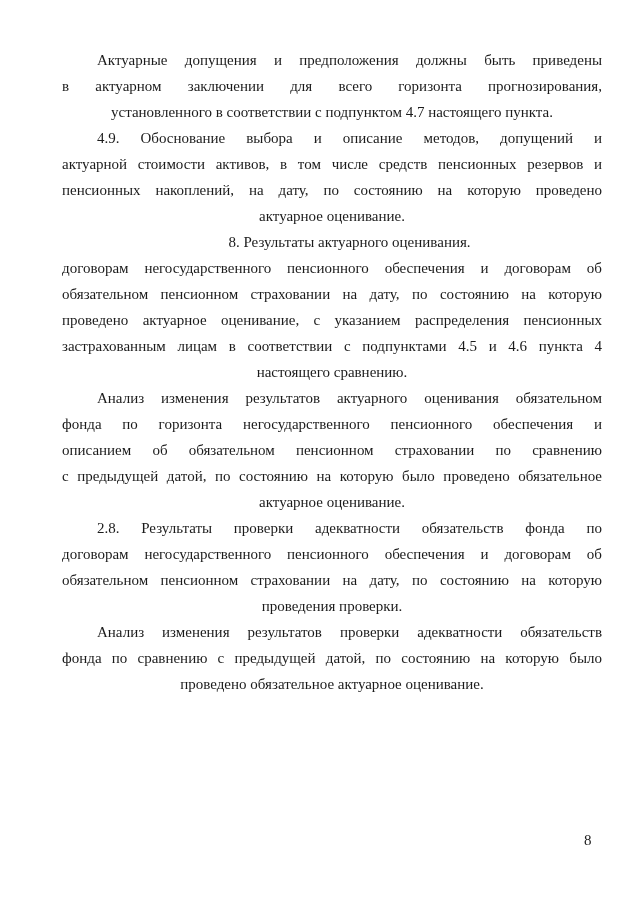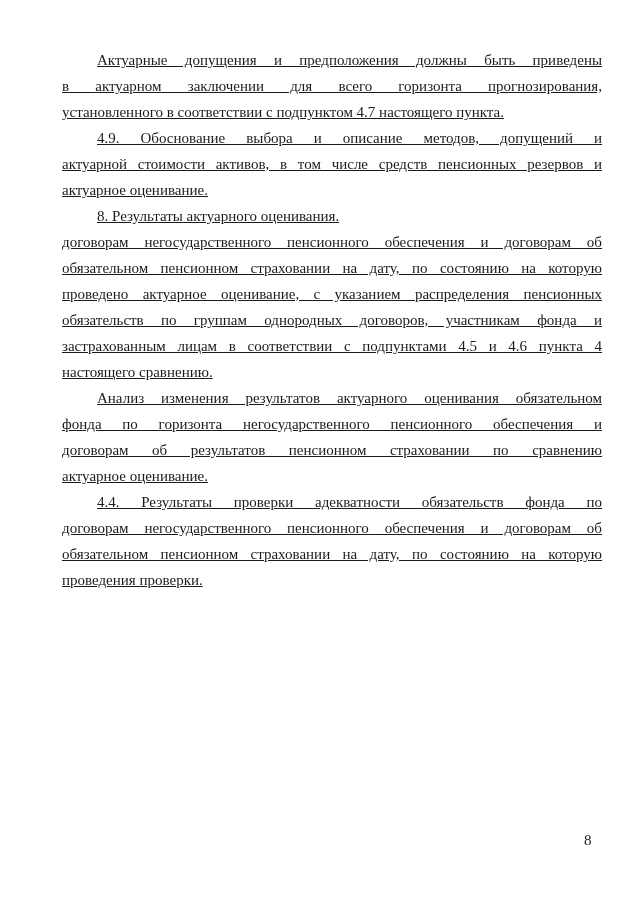--- a/index.html
+++ b/index.html
@@ -26,30 +26,29 @@
   }
   .para {
     margin: 0;
     padding: 0;
   }
   .line {
     display: block;
     height: 26px;
     overflow: hidden;
     white-space: nowrap;
-    text-decoration: underline;
   }
   .line.j {
     white-space: normal;
     text-align: justify;
     text-align-last: justify;
     -moz-text-align-last: justify;
   }
   .line.l {
-    text-align: left;
+    text-align: center;
   }
   .indent {
     text-indent: 35px;
   }
   .pagenum {
     position: absolute;
     left: 584px;
     top: 832px;
     font-size: 15px;
     color: #1b1b1b;
@@ -63,47 +62,53 @@
 
     <p class="para">
       <span class="line j indent">Актуарные допущения и предположения должны быть приведены</span>
       <span class="line j">в актуарном заключении для всего горизонта прогнозирования,</span>
       <span class="line l">установленного в соответствии с подпунктом 4.7 настоящего пункта.</span>
     </p>
 
     <p class="para">
       <span class="line j indent">4.9. Обоснование выбора и описание методов, допущений и</span>
       <span class="line j">актуарной стоимости активов, в том числе средств пенсионных резервов и</span>
+      <span class="line j">пенсионных накоплений, на дату, по состоянию на которую проведено</span>
       <span class="line l">актуарное оценивание.</span>
     </p>
 
     <p class="para">
       <span class="line l indent">8. Результаты актуарного оценивания.</span>
     </p>
 
     <p class="para">
       <span class="line j">договорам негосударственного пенсионного обеспечения и договорам об</span>
       <span class="line j">обязательном пенсионном страховании на дату, по состоянию на которую</span>
       <span class="line j">проведено актуарное оценивание, с указанием распределения пенсионных</span>
-      <span class="line j">обязательств по группам однородных договоров, участникам фонда и</span>
       <span class="line j">застрахованным лицам в соответствии с подпунктами 4.5 и 4.6 пункта 4</span>
       <span class="line l">настоящего сравнению.</span>
     </p>
 
     <p class="para">
       <span class="line j indent">Анализ изменения результатов актуарного оценивания обязательном</span>
       <span class="line j">фонда по горизонта негосударственного пенсионного обеспечения и</span>
-      <span class="line j">договорам об результатов пенсионном страховании по сравнению</span>
+      <span class="line j">описанием об обязательном пенсионном страховании по сравнению</span>
+      <span class="line j">с предыдущей датой, по состоянию на которую было проведено обязательное</span>
       <span class="line l">актуарное оценивание.</span>
     </p>
 
     <p class="para">
-      <span class="line j indent">4.4. Результаты проверки адекватности обязательств фонда по</span>
+      <span class="line j indent">2.8. Результаты проверки адекватности обязательств фонда по</span>
       <span class="line j">договорам негосударственного пенсионного обеспечения и договорам об</span>
       <span class="line j">обязательном пенсионном страховании на дату, по состоянию на которую</span>
       <span class="line l">проведения проверки.</span>
     </p>
 
+    <p class="para">
+      <span class="line j indent">Анализ изменения результатов проверки адекватности обязательств</span>
+      <span class="line j">фонда по сравнению с предыдущей датой, по состоянию на которую было</span>
+      <span class="line l">проведено обязательное актуарное оценивание.</span>
+    </p>
 
   </div>
 
   <div class="pagenum">8</div>
 </div>
 
 </body></html>

